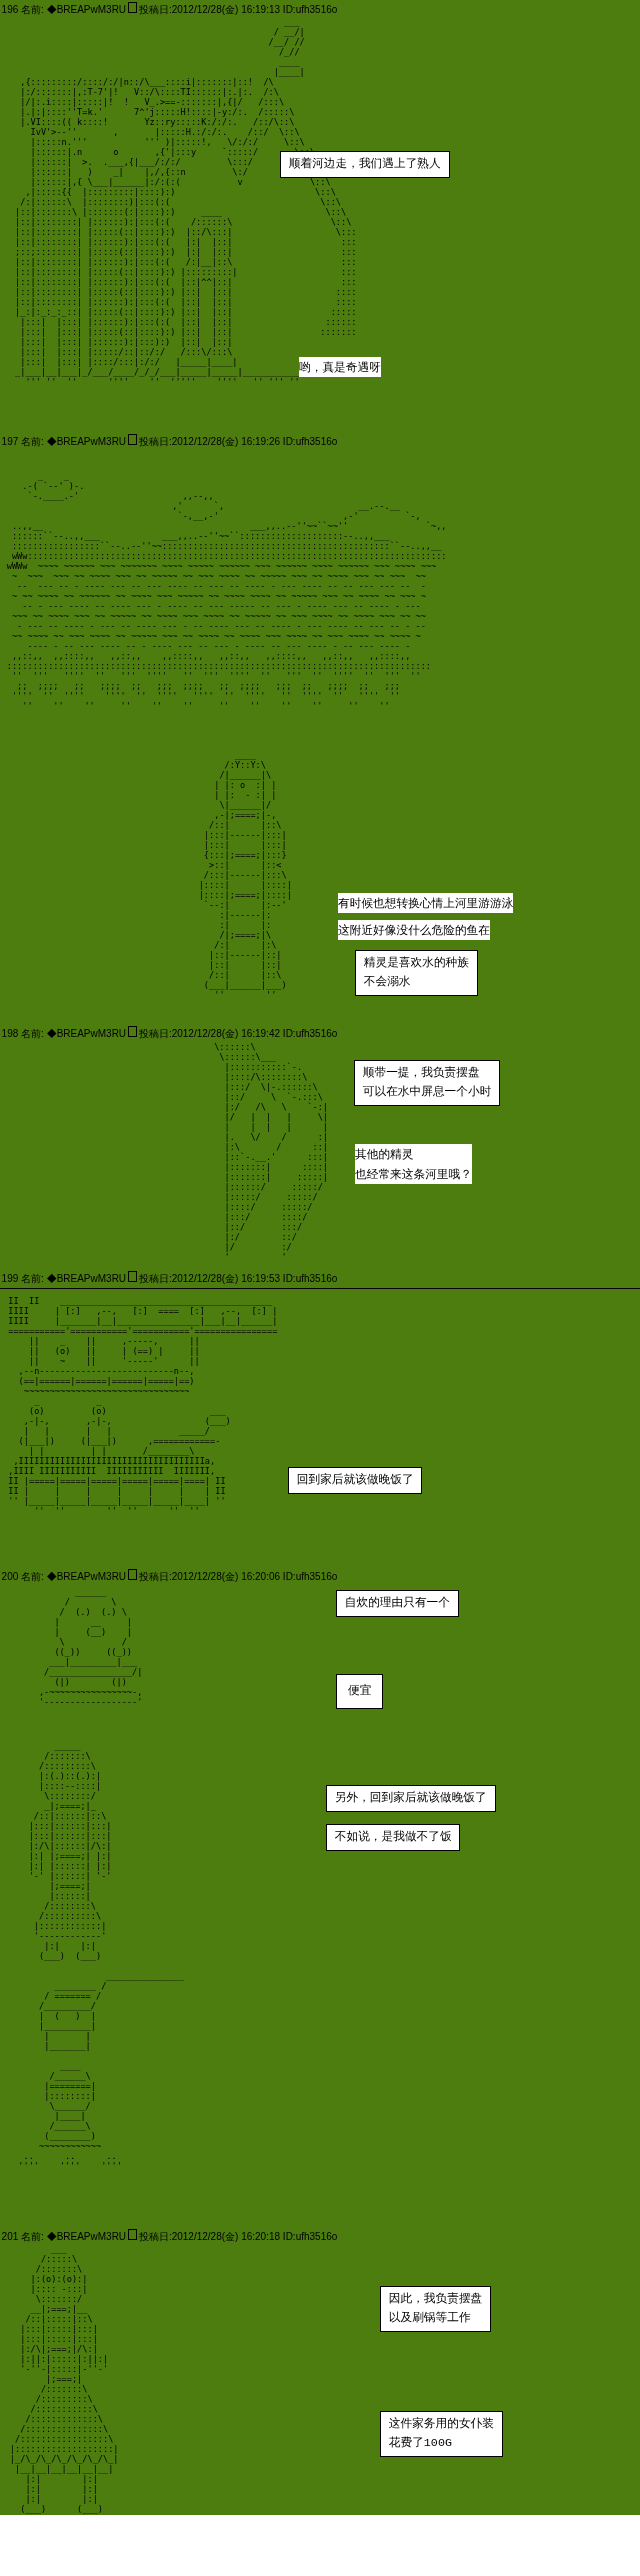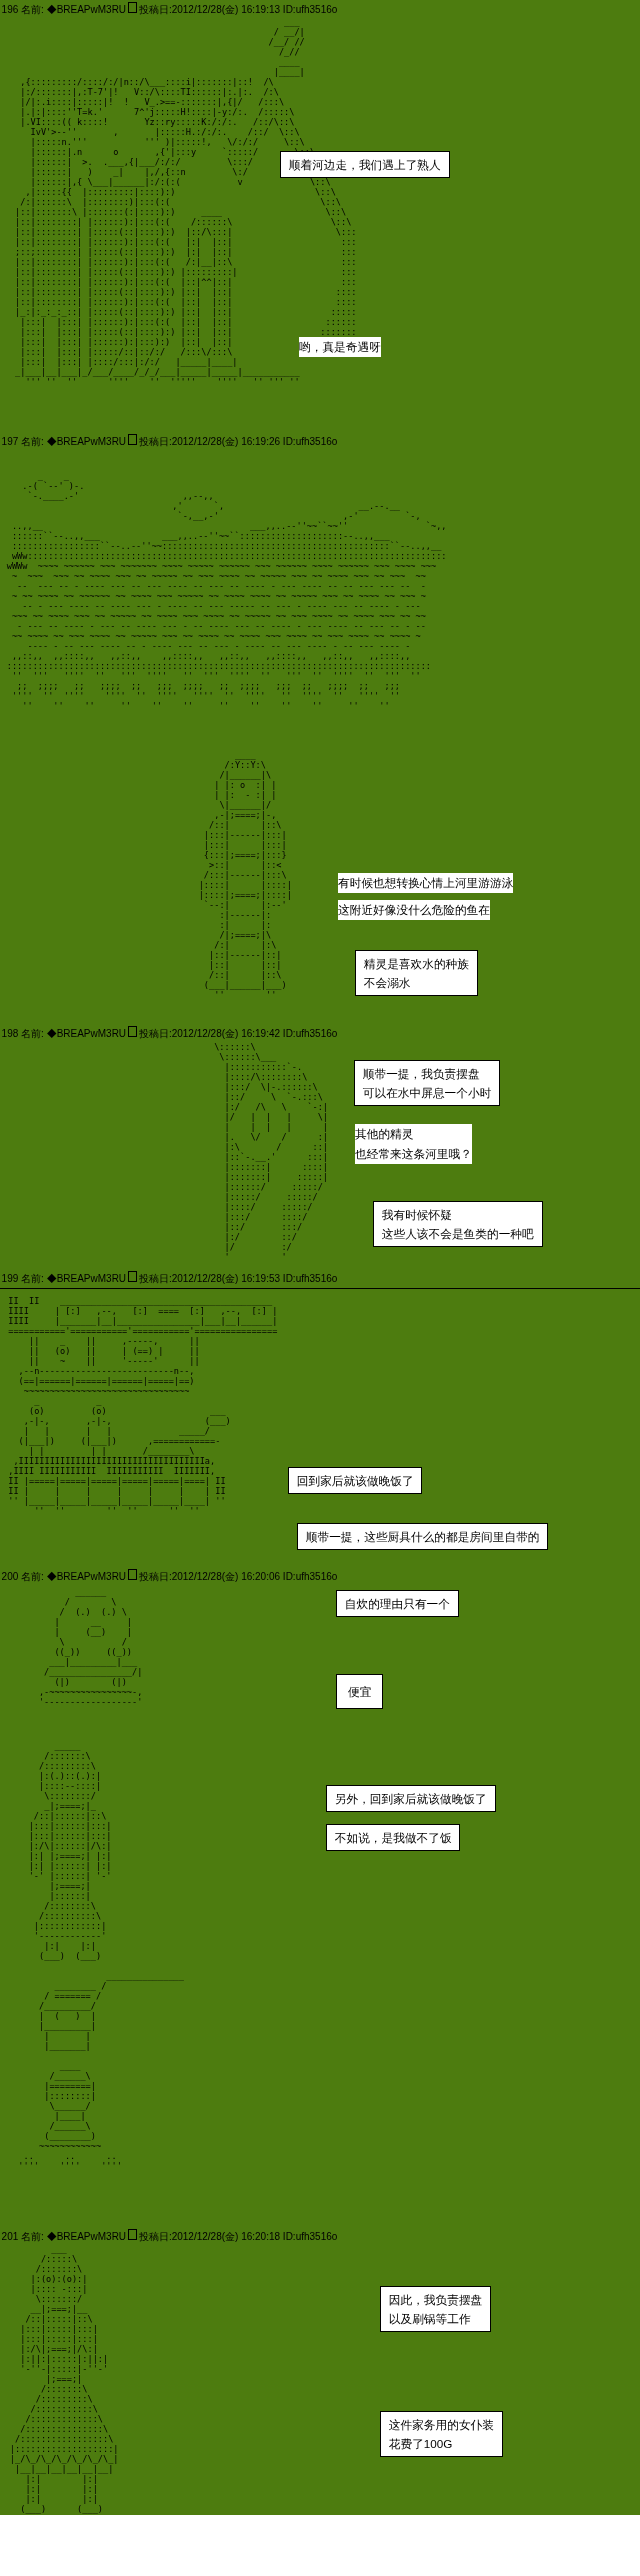--- a/index.html
+++ b/index.html
@@ -2,23 +2,23 @@
 <html style="font-size:12.5px"><head>
 <meta charset="utf-8">
 <style>
   html,body{margin:0;padding:0;background:#fff;}
   #page{position:relative;width:640px;height:2515px;background:#4d7c0f;color:#000;overflow:hidden;
         font-family:"Liberation Sans",sans-serif;}
   .hdr{position:absolute;left:1.6px;font-size:10px;line-height:12.5px;white-space:nowrap;color:#000;}
   .tofu{display:inline-block;width:6.2px;height:9.4px;border:0.8px solid #000;vertical-align:-0.8px;margin:0 2.3px;}
   .aa{position:absolute;margin:0;font:8.6px/10px "DejaVu Sans Mono",monospace;white-space:pre;color:#000;}
   .bubble{position:absolute;border:0.8px solid #000;background:#fff;padding:3.1px 7.8px;
-          font-size:11.7px;line-height:19px;white-space:pre-line;color:#000;}
+          font-size:11.7px;line-height:19px;white-space:pre-line;color:#000;font-family:Liberation Mono, monospace;}
   .bubble.pad-lg{padding:7px 11px;}
-  .plain{position:absolute;font-size:11.7px;line-height:20px;white-space:pre-line;background:#fff;color:#000;}
+  .plain{position:absolute;font-size:11.7px;line-height:20px;white-space:pre-line;background:#fff;color:#000;margin-top:20px;}
   .divider{position:absolute;left:0;width:640px;height:0;border-top:0.8px solid #000;}
 </style>
 </head>
 <body>
 
 <div id="page">
 
   <div class="hdr" style="top:1.6px">
     <span>196</span>
     <span>名前:</span>
@@ -150,22 +150,20 @@
    |::::/     :::::/
    |:::/      ::::/
    |::/       :::/
    |:/        ::/
    |/         :/
    '          '</pre>
   <div class="bubble" style="left:354px;top:1060px">顺带一提，我负责摆盘
 可以在水中屏息一个小时</div>
   <div class="plain" style="left:355px;top:1124px">其他的精灵
 也经常来这条河里哦？</div>
-  <div class="bubble" style="left:373px;top:1201px">我有时候怀疑
-这些人该不会是鱼类的一种吧</div>
 
   <div class="hdr" style="top:1271px">
     <span>199</span>
     <span>名前:</span>
     <span>◆BREAPwM3RU</span><span class="tofu"></span><span>投稿日:2012/12/28(金) 16:19:53</span>
     <span>ID:ufh3516o</span>
   </div>
   <div class="divider" style="top:1288px"></div>
   <pre class="aa" style="left:3.1px;top:1296px"> II  II    _________________________________________
  IIII     | [:]   ,--,   [:]  ====  [:]   ,--,  [:] |
@@ -183,21 +181,20 @@
     |   |       |   |             _____/
    (|___|)     (|___|)      ,============-
      | |         | |       /________\
   ,IIIIIIIIIIIIIIIIIIIIIIIIIIIIIIIIIIIIa,
  ,IIII IIIIIIIIIII  IIIIIIIIIII  IIIIIII,
  II |=====|=====|=====|=====|=====|====| II
  II |     |     |     |     |     |    | II
  '' |_____|_____|_____|_____|_____|____| ''
       ''  ''        ''  ''      ''  ''</pre>
   <div class="bubble" style="left:288px;top:1467px">回到家后就该做晚饭了</div>
-  <div class="bubble" style="left:297px;top:1523px">顺带一提，这些厨具什么的都是房间里自带的</div>
 
   <div class="hdr" style="top:1569px">
     <span>200</span>
     <span>名前:</span>
     <span>◆BREAPwM3RU</span><span class="tofu"></span><span>投稿日:2012/12/28(金) 16:20:06</span>
     <span>ID:ufh3516o</span>
   </div>
   <pre class="aa" style="left:23.4px;top:1587px">          ______
         /        \
        /  (.)  (.) \

